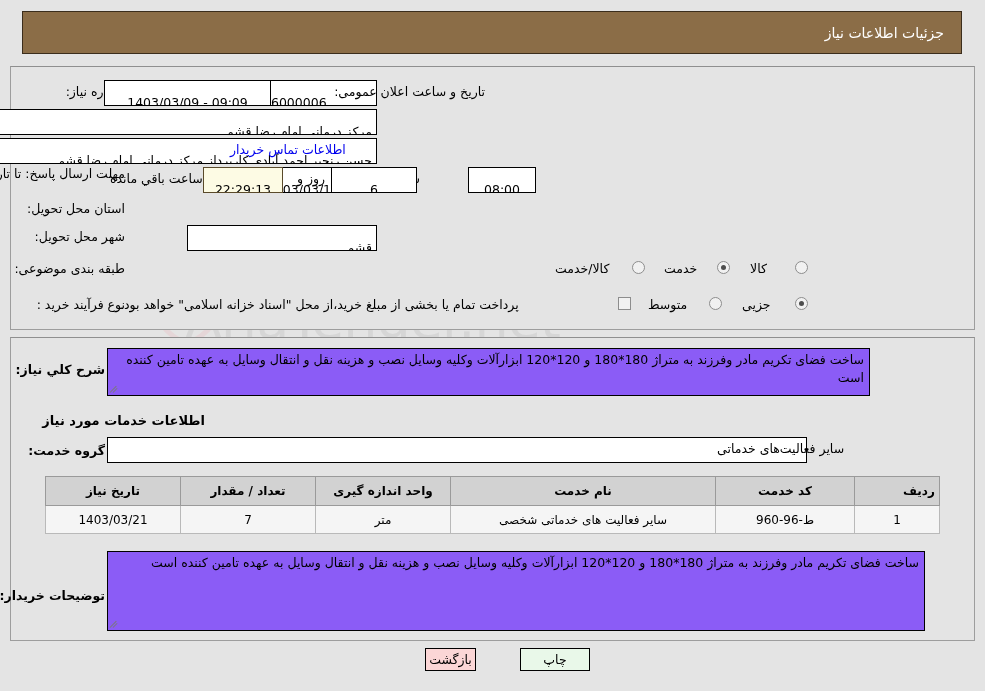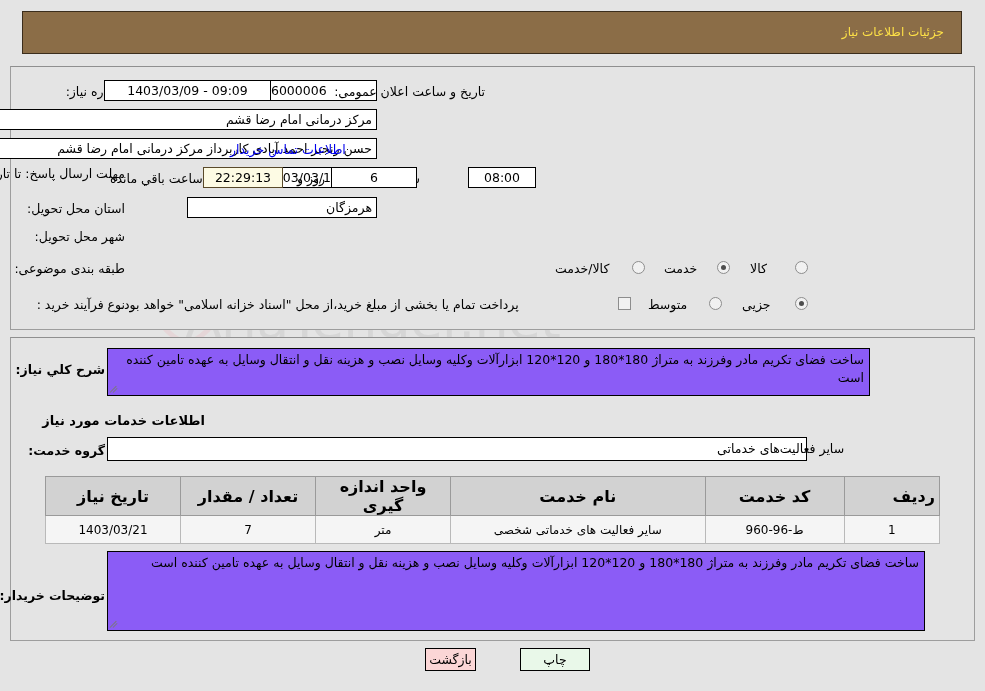--- a/index.html
+++ b/index.html
@@ -50,22 +50,22 @@
     left: 22px; top: 11px;
     width: 940px; height: 43px;
     background: #8b6d47;
     border: 1px solid #3b2d1c;
     box-sizing: border-box;
     z-index: 4;
   }
   .titlebar .t {
     position: absolute;
     right: 17px; top: 13px;
-    color: #fde047;
-    font-size: 12px;
+    color: #ffffff;
+    font-size: 14px;
   }
 
   
   .panel {
     position: absolute;
     box-sizing: border-box;
     background: #e4e4e4;
     border: 1px solid #9d9d9d;
     border-top-color: #8f8f8f;
     z-index: 2;
@@ -93,21 +93,21 @@
 
   
   .inp {
     position: absolute;
     box-sizing: border-box;
     background: #ffffff;
     border: 1px solid #000000;
     font-family: "DejaVu Sans", "Liberation Sans", sans-serif;
     font-size: 12.5px;
     color: #000;
-    padding: 0 4px;
+    padding: 12px 4px;
     height: 21px;
     line-height: 19px;
     z-index: 3;
     white-space: nowrap;
     overflow: hidden;
   }
   .inp.c  { text-align: center; }
   .inp.r  { text-align: right; }
   .inp.cream { background: #fdfbe4; border: 1px solid #5a4a2a; }
 
@@ -176,21 +176,21 @@
     background: #fff;
   }
   #tbl th {
     background: #d2d2d2;
     border: 1px solid #9a9a9a;
     font-weight: bold;
     height: 28px;
     padding: 0 4px;
     text-align: center;
     color: #000;
-    font-size: 16px;
+    font-size: 12px;
   }
   #tbl td {
     background: #f5f5f5;
     border: 1px solid #b9b9b9;
     height: 27px;
     padding: 0 4px;
     text-align: center;
     color: #000;
     font-size: 12px;
   }
@@ -247,23 +247,23 @@
   <div class="lbl" style="right:860px; top:166px; line-height:16px; text-align:right; width:110px;">مهلت ارسال پاسخ: تا تاریخ:</div>
   <div class="inp c" style="right:608px; top:167px; width:148px;">1403/03/16</div>
   <div class="lbl" style="right:565px; top:171px;">ساعت</div>
   <div class="inp c" style="right:auto; left:468px; top:167px; width:68px;">08:00</div>
   <div class="inp c" style="right:auto; left:331px; top:167px; width:86px;">6</div>
   <div class="lbl" style="right:auto; left:297px; top:171px;">روز و</div>
   <div class="inp cream c" style="right:auto; left:203px; top:167px; width:80px;">22:29:13</div>
   <div class="lbl" style="right:auto; left:110px; top:171px;">ساعت باقي مانده</div>
 
   <div class="lbl" style="right:860px; top:201px;">استان محل تحویل:</div>
-  <div class="inp r" style="right:608px; top:197px; width:190px;">هرمزگان</div>
 
   <div class="lbl" style="right:860px; top:229px;">شهر محل تحویل:</div>
+  <div class="inp r" style="right:608px; top:225px; width:190px;">قشم</div>
 
   <div class="lbl" style="right:860px; top:261px;">طبقه بندی موضوعی:</div>
 
   <div class="radio" style="right:auto; left:795px; top:261px;"></div>
   <div class="lbl" style="right:auto; left:750px; top:261px;">کالا</div>
 
   <div class="radio on" style="right:auto; left:717px; top:261px;"></div>
   <div class="lbl" style="right:auto; left:664px; top:261px;">خدمت</div>
 
   <div class="radio" style="right:auto; left:632px; top:261px;"></div>

